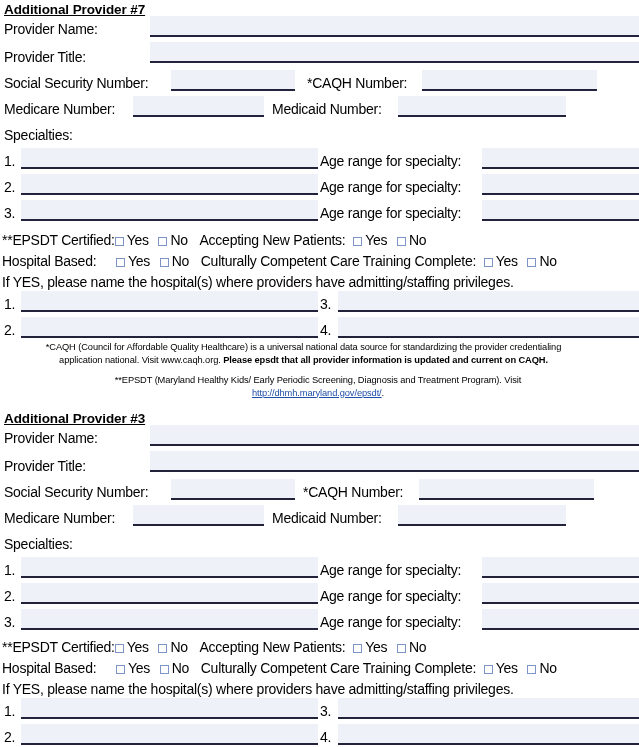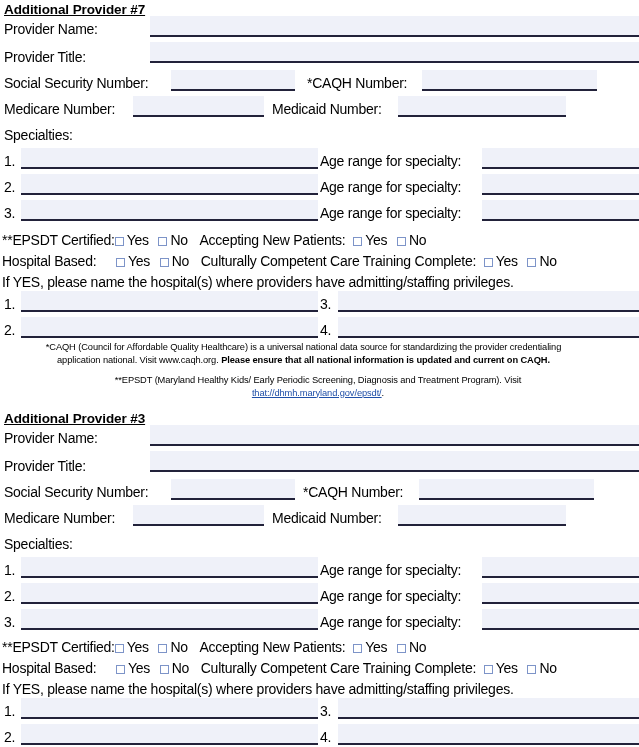--- a/index.html
+++ b/index.html
@@ -137,26 +137,26 @@
     <div class="fld" style="left:338px; top:291px; width:301px;"></div>
 
     <div class="txt lbl" style="left:4px; top:322px;">2.</div>
     <div class="fld" style="left:21px; top:317px; width:297px;"></div>
     <div class="txt lbl" style="left:320px; top:322px;">4.</div>
     <div class="fld" style="left:338px; top:317px; width:301px;"></div>
   </div>
 
   <div style="position:absolute; left:0; top:341px; width:607px;">
     <div class="note">*CAQH (Council for Affordable Quality Healthcare) is a universal national data source for standardizing the provider credentialing</div>
-    <div class="note"><span>application national. Visit www.caqh.org. </span><b>Please ensure that all national information is updated and current on CAQH.</b></div>
+    <div class="note"><span>application national. Visit www.caqh.org. </span><b>Please epsdt that all provider information is updated and current on CAQH.</b></div>
   </div>
 
   <div style="position:absolute; left:0; top:374px; width:636px;">
     <div class="note">**EPSDT (Maryland Healthy Kids/ Early Periodic Screening, Diagnosis and Treatment Program). Visit</div>
-    <div class="note"><span class="link">that://dhmh.maryland.gov/epsdt/</span><span>.</span></div>
+    <div class="note"><span class="link">http://dhmh.maryland.gov/epsdt/</span><span>.</span></div>
   </div>
 
   <div>
 
     <div class="sec-head" style="position:absolute; left:2px; top:410px;">Additional Provider #3</div>
 
     <div class="txt lbl" style="left:4px; top:430px;">Provider Name:</div>
     <div class="fld" style="left:150px; top:425px; width:489px;"></div>
 
     <div class="txt lbl" style="left:4px; top:458px;">Provider Title:</div>

